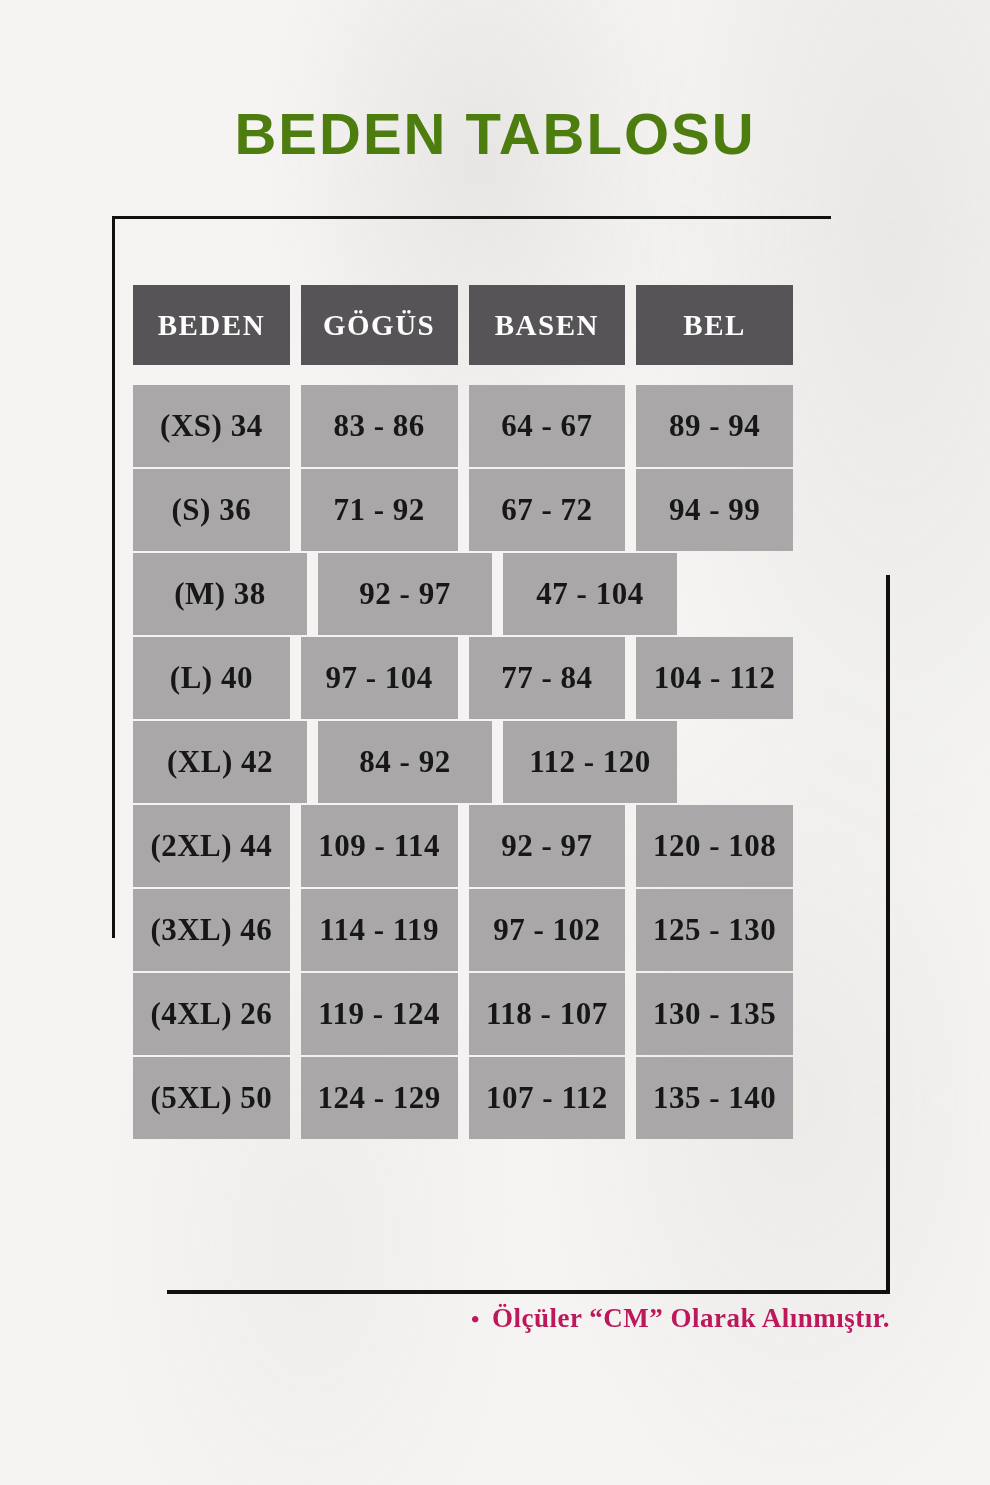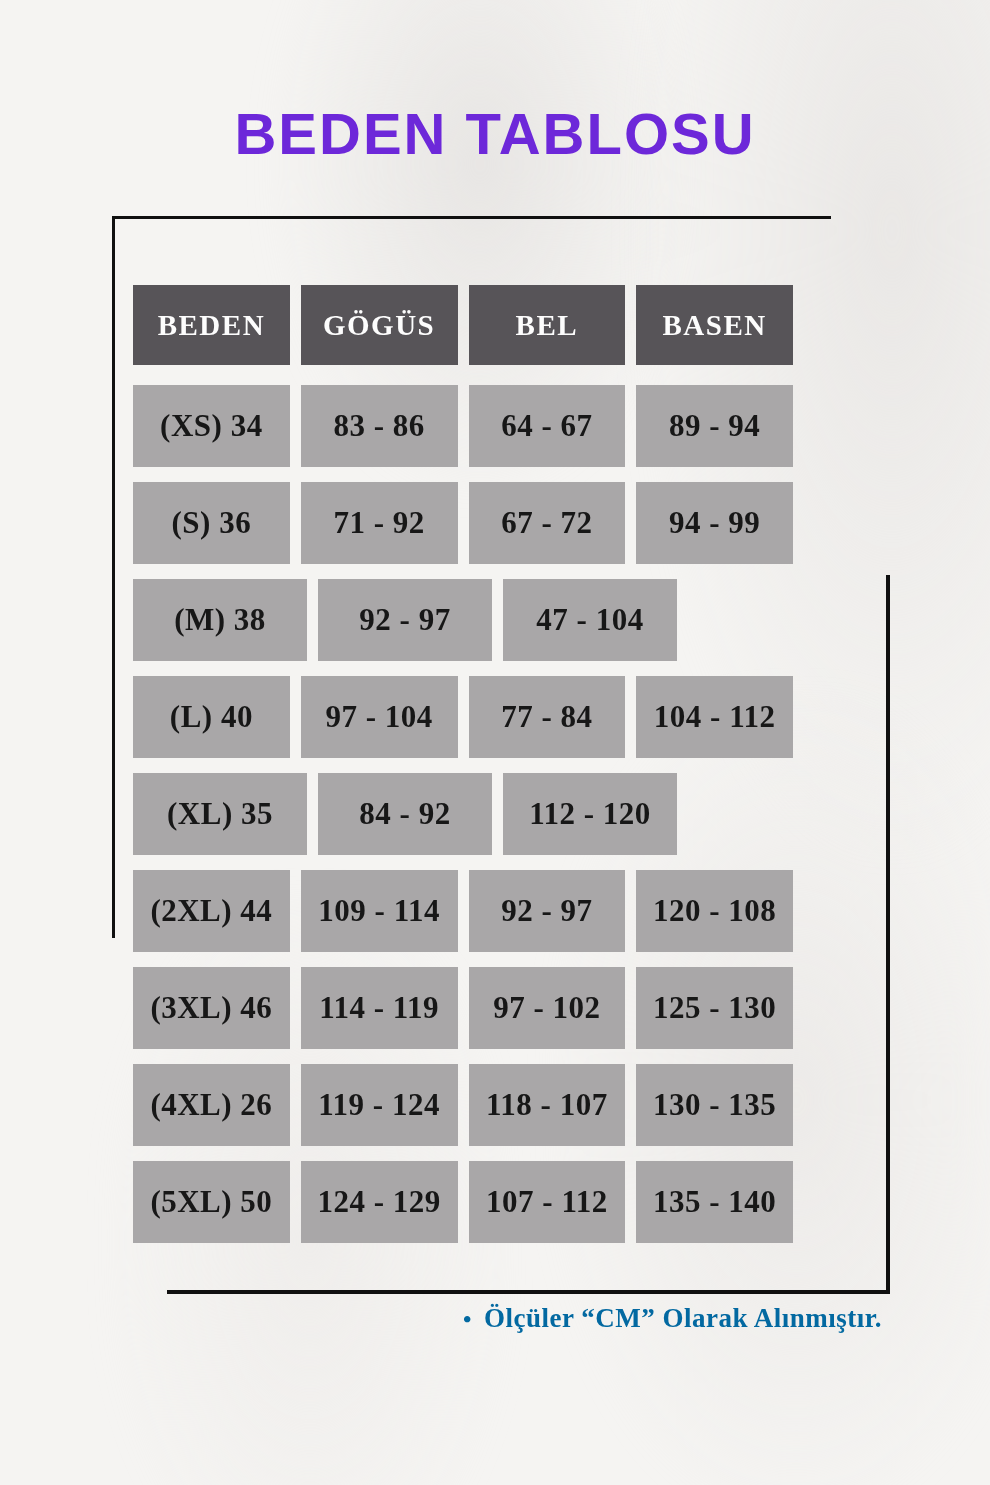--- a/index.html
+++ b/index.html
@@ -36,41 +36,41 @@
 
   .title {
     position: absolute;
     left: 0; right: 0;
     top: 100px;
     text-align: center;
     font-family: "Liberation Sans", sans-serif;
     font-weight: 800;
     font-size: 58px;
     letter-spacing: 2px;
-    color: #6d28d9;
+    color: #4d7c0f;
   }
 
   
   .rule { position: absolute; background: #101010; }
   .rule.top-h    { left: 112px; top: 216px;  width: 719px; height: 3px; }
   .rule.left-v   { left: 112px; top: 216px;  width: 3px;   height: 722px; }
   .rule.right-v  { left: 886px; top: 575px;  width: 4px;   height: 719px; }
   .rule.bottom-h { left: 167px; top: 1290px; width: 723px; height: 4px; }
 
   .size-table {
     position: absolute;
     left: 133px; top: 285px;
     width: 660px;
     display: flex;
     flex-direction: column;
   }
   .trow {
     display: flex;
     gap: 11px;
-    margin-bottom: 15px;
+    margin-bottom: 2px;
   }
   .trow.thead { margin-bottom: 20px; }
   .tcell {
     width: 174px;
     height: 82px;
     background: #a9a7a8;
     color: #171717;
     display: flex;
     align-items: center;
     justify-content: center;
@@ -83,24 +83,24 @@
     height: 80px;
     background: #575458;
     color: #fdfdfd;
     font-size: 29px;
     letter-spacing: 1.5px;
   }
 
   .note {
     position: absolute;
     top: 1303px;
-    right: 108px;
+    right: 100px;
     font-weight: bold;
     font-size: 27px;
-    color: #0369a1;
+    color: #be185d;
     letter-spacing: 0.5px;
     white-space: nowrap;
   }
   .note .bullet { margin-right: 12px; font-size: 24px; }
 </style>
 </head>
 <body>
 
 <div class="page">
 
@@ -113,22 +113,22 @@
 
   <div class="rule top-h"></div>
   <div class="rule left-v"></div>
   <div class="rule right-v"></div>
   <div class="rule bottom-h"></div>
 
   <div class="size-table">
     <div class="trow thead">
       <div class="tcell">BEDEN</div>
       <div class="tcell">GÖGÜS</div>
+      <div class="tcell">BASEN</div>
       <div class="tcell">BEL</div>
-      <div class="tcell">BASEN</div>
     </div>
     <div id="size-table-body">
         <div class="trow">
           <div class="tcell">(XS) 34</div>
           <div class="tcell">83 - 86</div>
           <div class="tcell">64 - 67</div>
           <div class="tcell">89 - 94</div>
         </div>
         <div class="trow">
           <div class="tcell">(S) 36</div>
@@ -141,21 +141,21 @@
           <div class="tcell">92 - 97</div>
           <div class="tcell">47 - 104</div>
         </div>
         <div class="trow">
           <div class="tcell">(L) 40</div>
           <div class="tcell">97 - 104</div>
           <div class="tcell">77 - 84</div>
           <div class="tcell">104 - 112</div>
         </div>
         <div class="trow">
-          <div class="tcell">(XL) 35</div>
+          <div class="tcell">(XL) 42</div>
           <div class="tcell">84 - 92</div>
           <div class="tcell">112 - 120</div>
         </div>
         <div class="trow">
           <div class="tcell">(2XL) 44</div>
           <div class="tcell">109 - 114</div>
           <div class="tcell">92 - 97</div>
           <div class="tcell">120 - 108</div>
         </div>
         <div class="trow">

